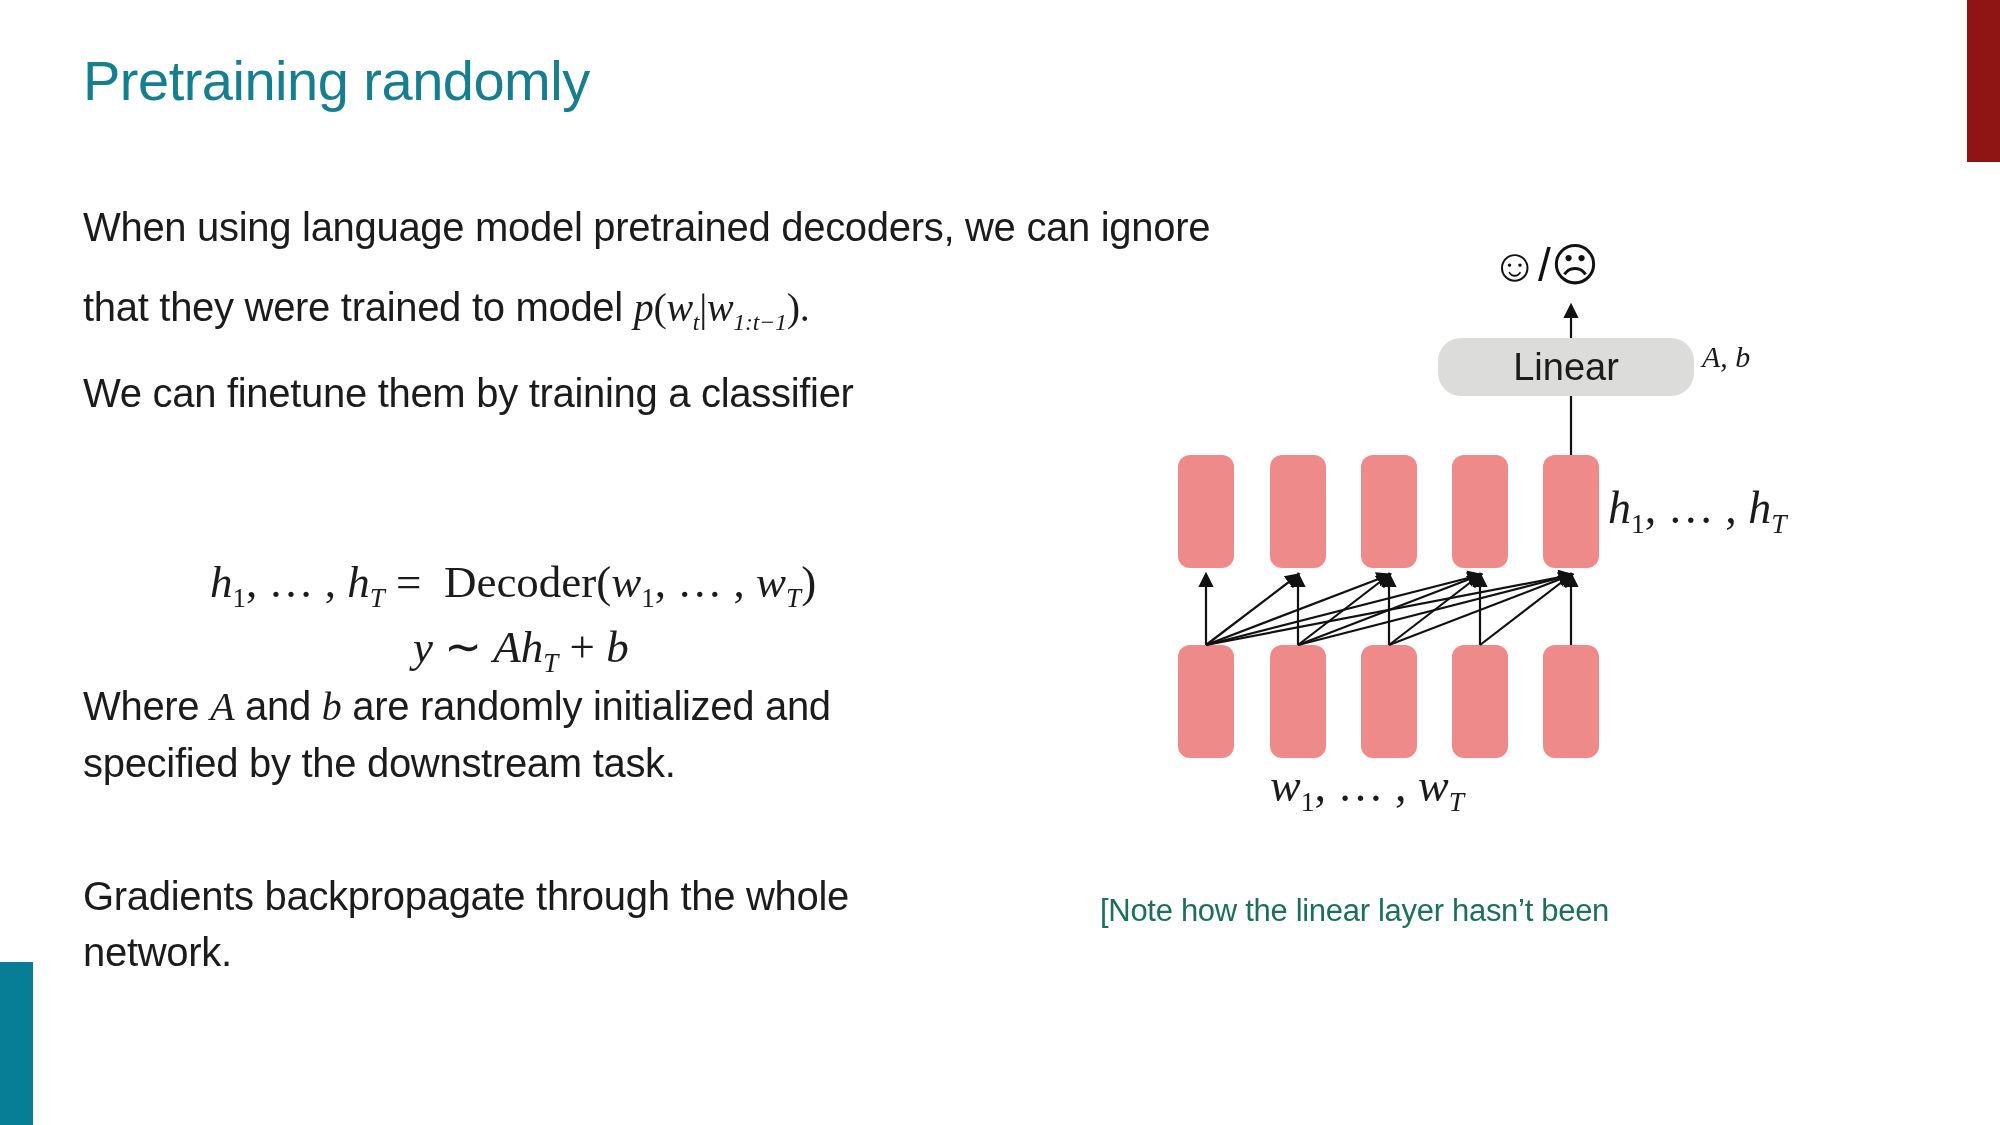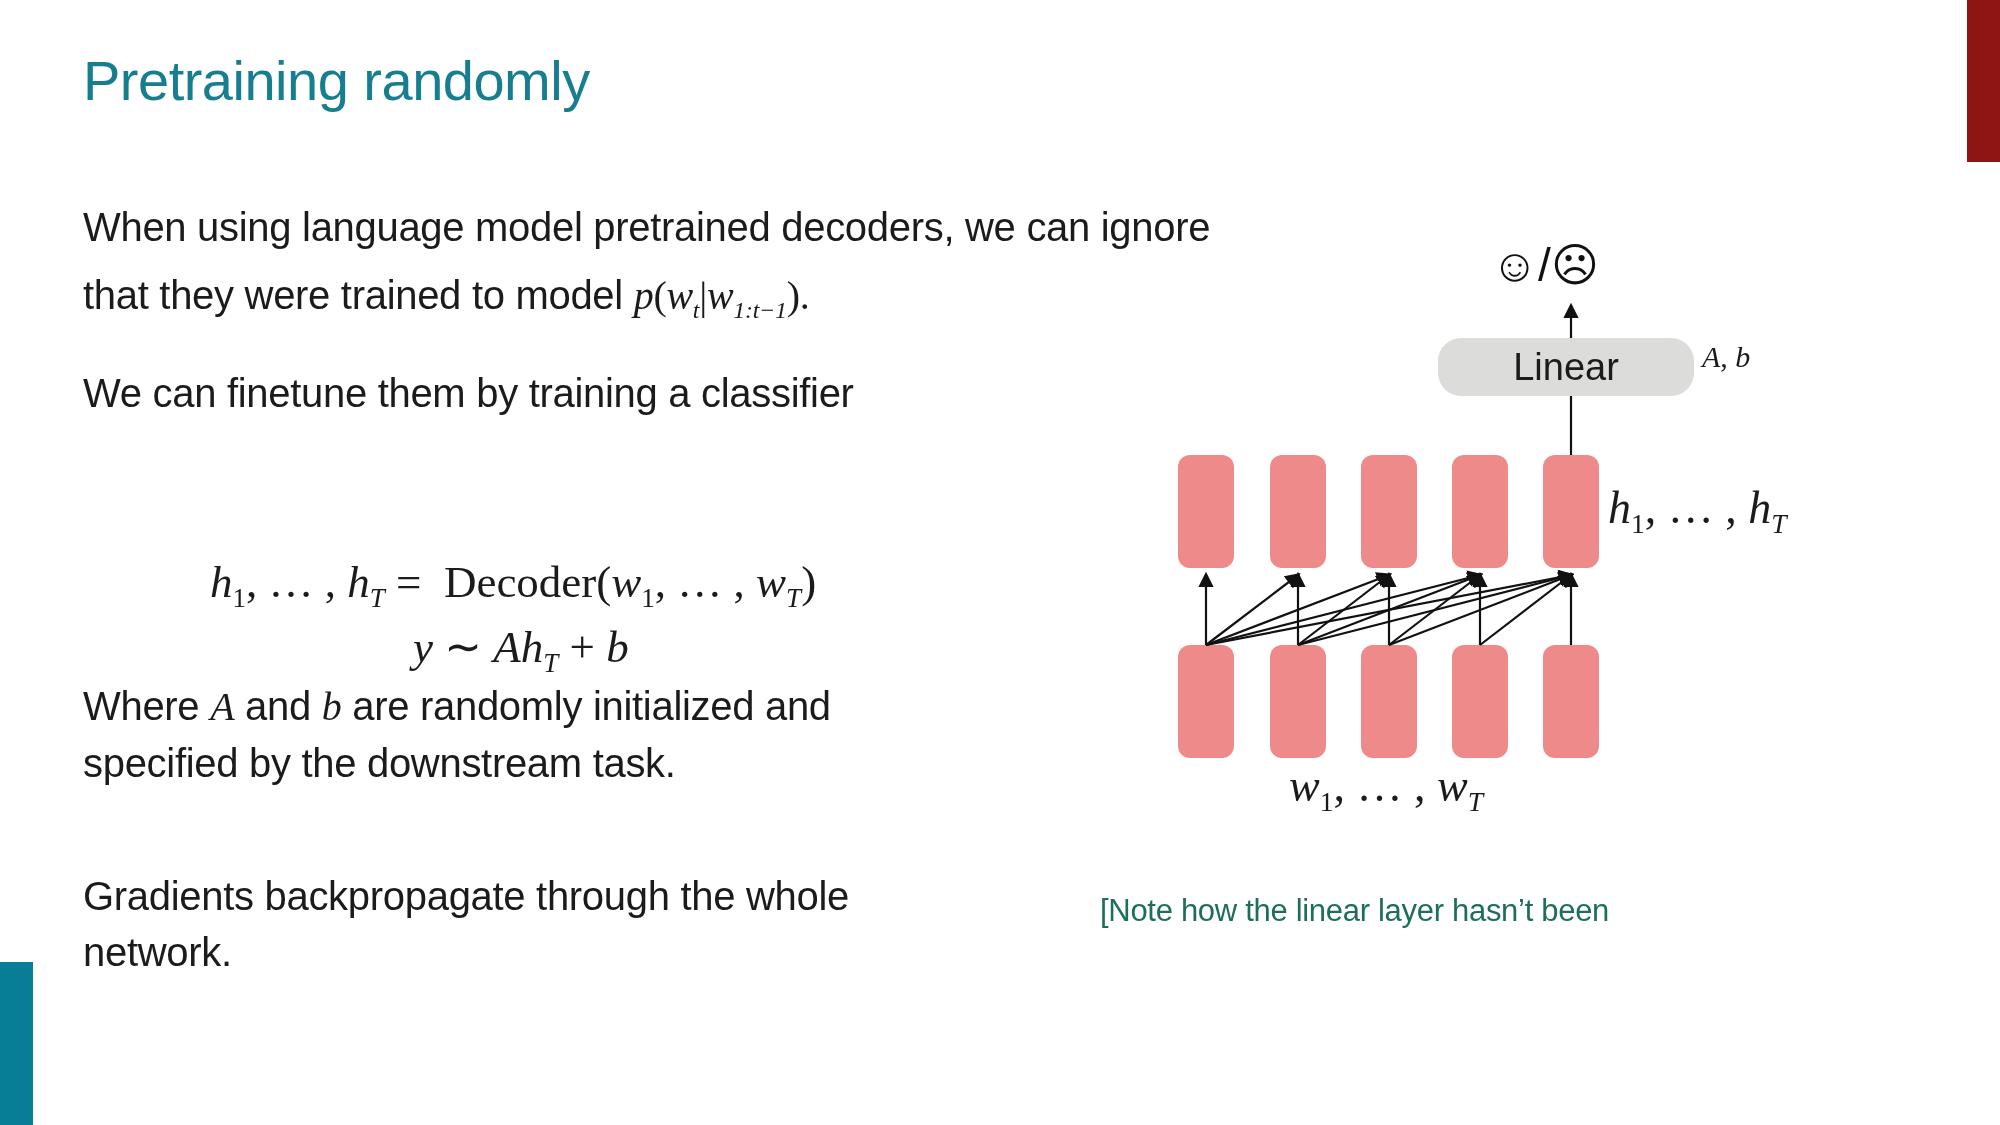--- a/index.html
+++ b/index.html
@@ -53,38 +53,38 @@
     position:absolute;left:1438px;top:338px;width:256px;height:58px;
     background:var(--box-gray);border-radius:23px;
     display:flex;align-items:center;justify-content:center;
     font-size:38px;color:#1c1c1c;
   }
   .ab-label{
     position:absolute;left:1702px;top:340px;
     font-family:"Liberation Serif", serif;font-size:30px;white-space:pre;
   }
   .h-label{position:absolute;left:1608px;top:480px;font-size:46px;white-space:pre;}
-  .w-label{position:absolute;left:1270px;top:758px;font-size:46px;white-space:pre;margin-left:19px;}
+  .w-label{position:absolute;left:1270px;top:758px;font-size:46px;white-space:pre;}
   .note-line{
     position:absolute;left:1100px;width:830px;text-align:left;
     font-size:31px;letter-spacing:-0.3px;color:var(--note-green);white-space:pre;
   }
 </style>
 </head>
 <body>
 
 <div class="slide">
 
   <div class="bar-top-right"></div>
   <div class="bar-bottom-left"></div>
 
   <div class="title">Pretraining randomly</div>
 
   <div class="line" style="top:205px">When using language model pretrained decoders, we can ignore</div>
-  <div class="line" style="top:272px"><span>that they were trained to model </span><span class="mi">p</span><span class="mu">(</span><span class="mi">w</span><sub class="mi">t</sub><span class="mu">|</span><span class="mi">w</span><sub class="mi">1:t−1</sub><span class="mu">).</span></div>
+  <div class="line" style="top:284px"><span>that they were trained to model </span><span class="mi">p</span><span class="mu">(</span><span class="mi">w</span><sub class="mi">t</sub><span class="mu">|</span><span class="mi">w</span><sub class="mi">1:t−1</sub><span class="mu">).</span></div>
 
   <div class="line" style="top:371px">We can finetune them by training a classifier</div>
 
   <div class="eq" style="left:210px;top:556px"><span class="mi">h</span><sub class="mu">1</sub><span class="mu">, … , </span><span class="mi">h</span><sub class="mi">T</sub><span class="mu"> =  Decoder(</span><span class="mi">w</span><sub class="mu">1</sub><span class="mu">, … , </span><span class="mi">w</span><sub class="mi">T</sub><span class="mu">)</span></div>
   <div class="eq" style="left:413px;top:620px"><span class="mi">y</span><span class="mu"> ∼ </span><span class="mi">A</span><span class="mi">h</span><sub class="mi">T</sub><span class="mu"> + </span><span class="mi">b</span></div>
 
   <div class="line" style="top:683px"><span>Where </span><span class="mi">A</span><span> and </span><span class="mi">b</span><span> are randomly initialized and</span></div>
   <div class="line" style="top:741px">specified by the downstream task.</div>
 
   <div class="line" style="top:874px">Gradients backpropagate through the whole</div>

